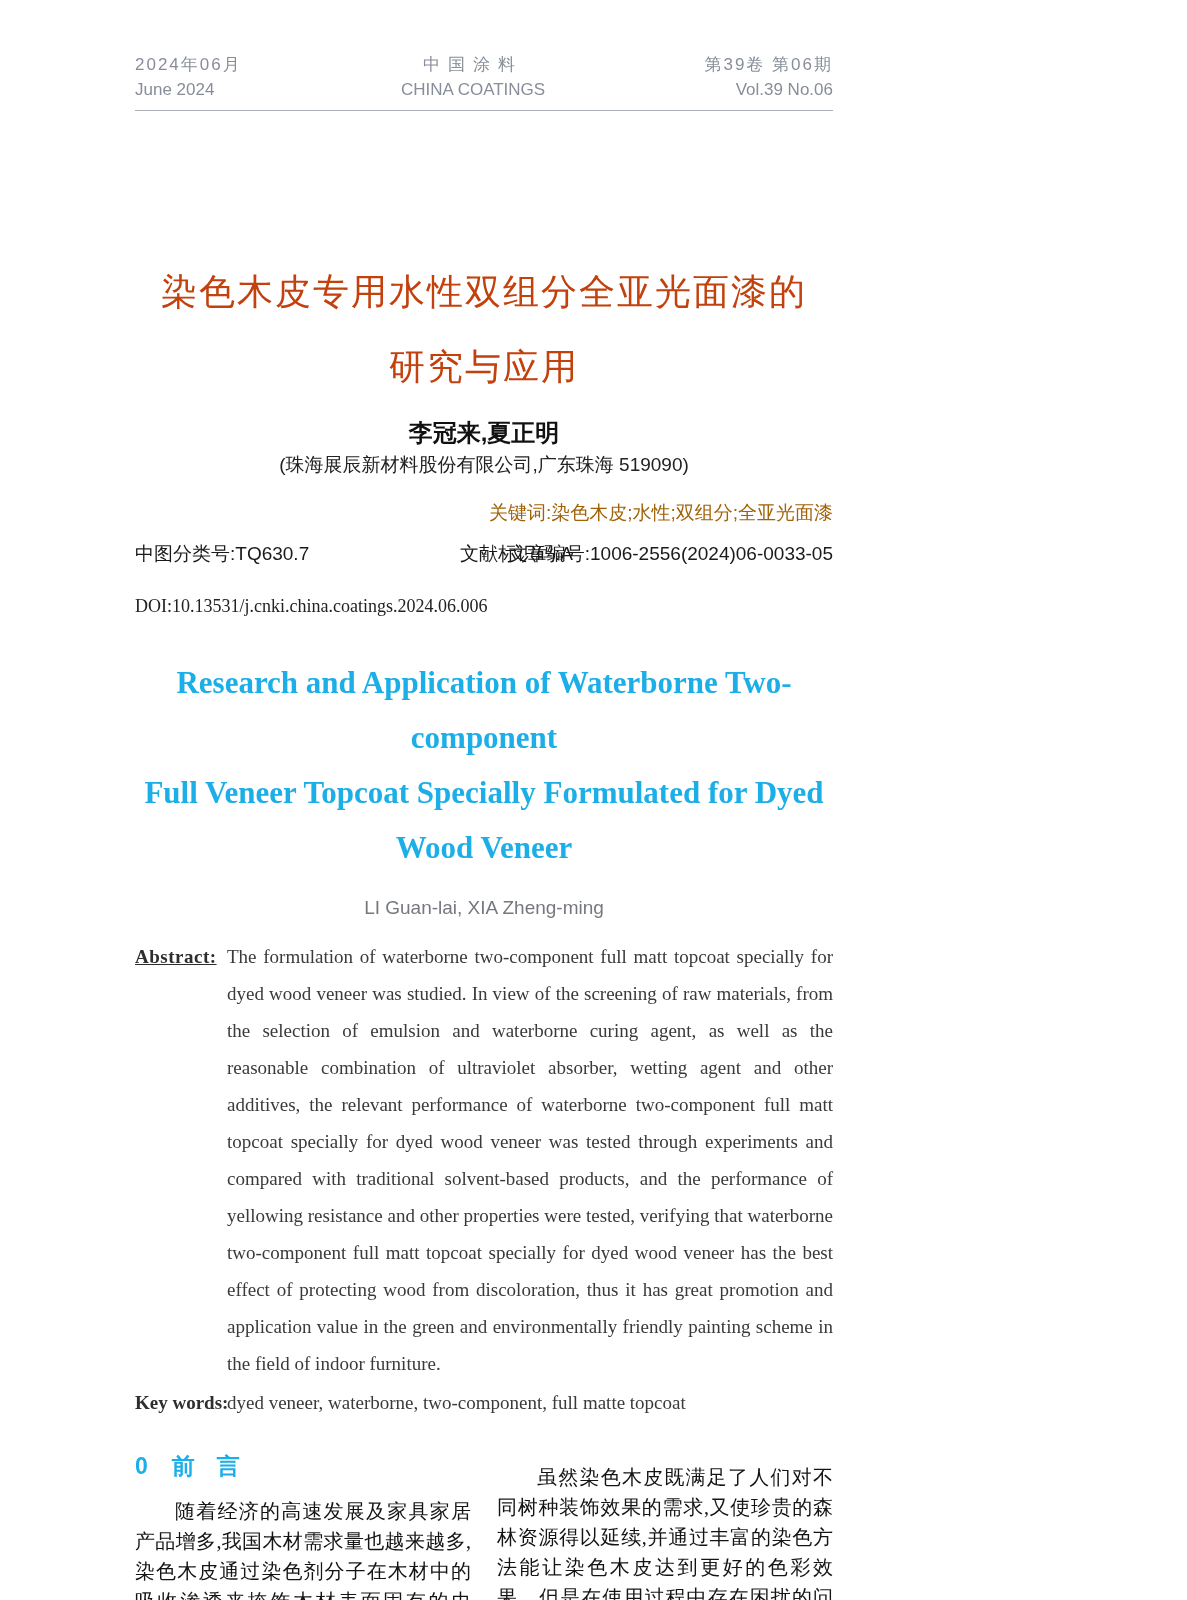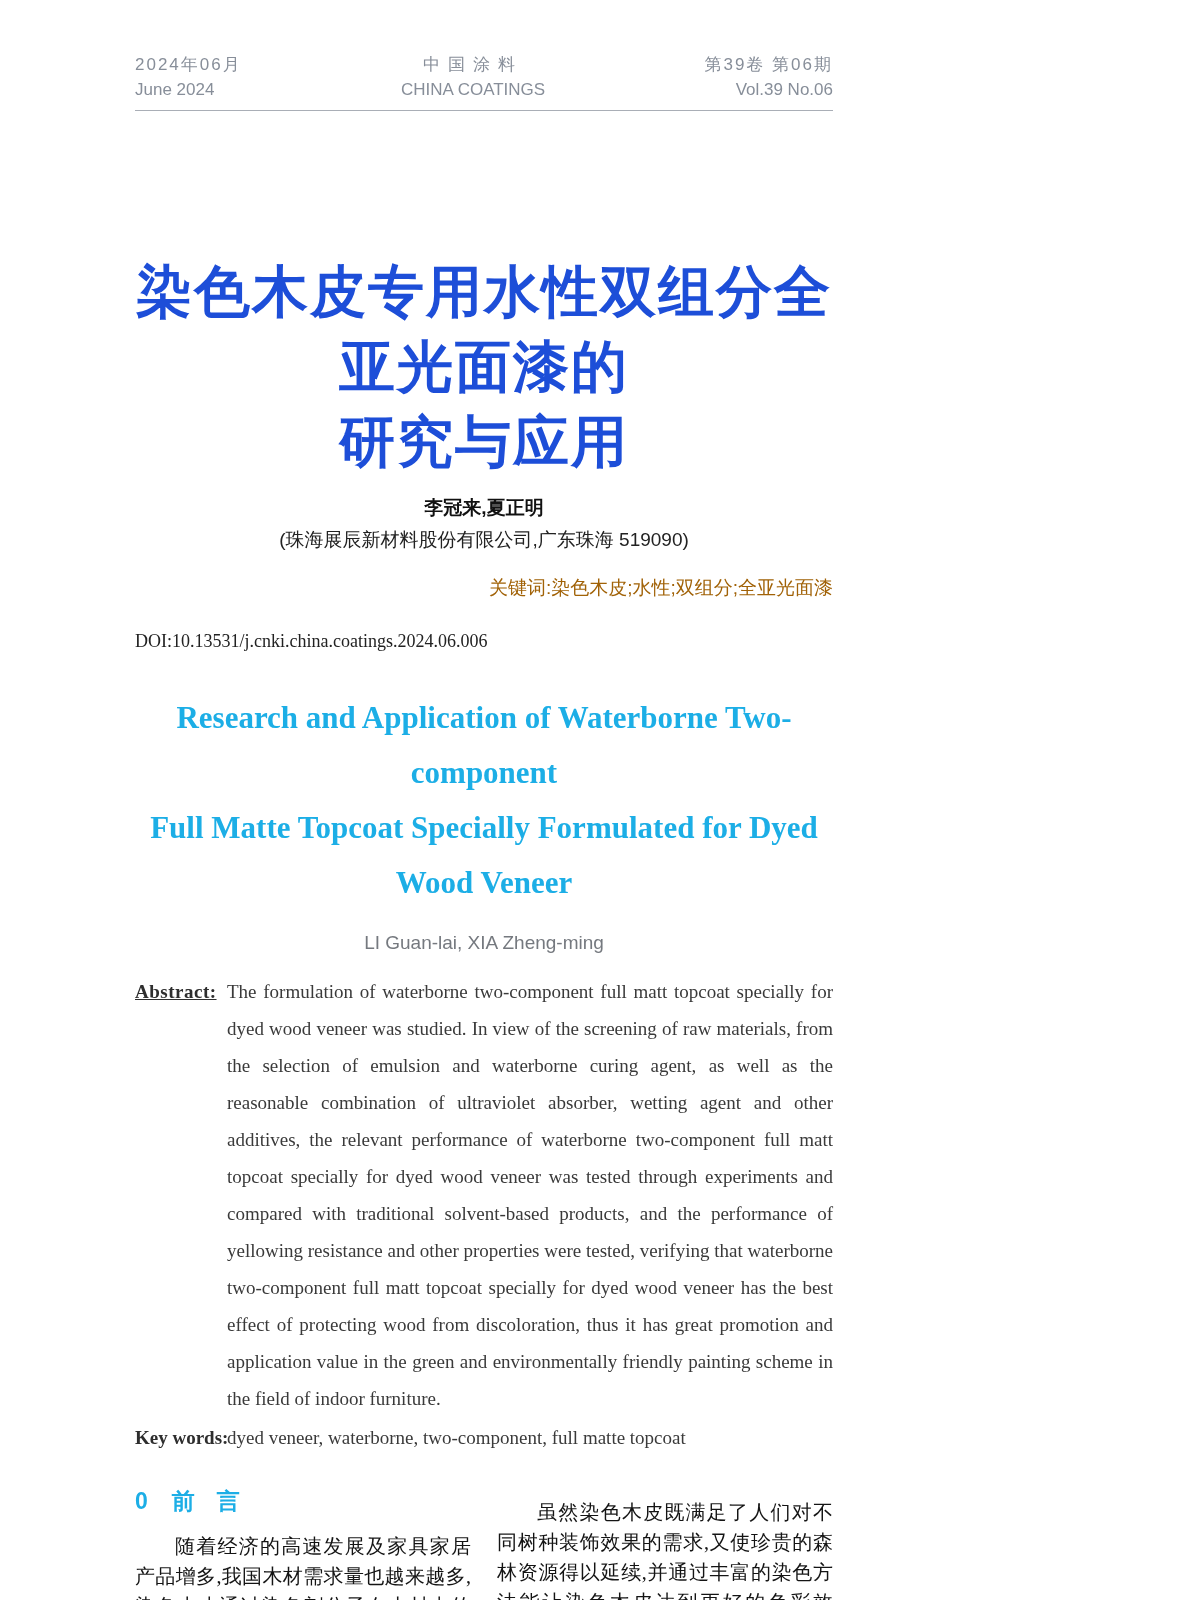--- a/index.html
+++ b/index.html
@@ -26,29 +26,29 @@
   .journal-head .head-center{text-align:center;}
   .journal-head .head-right{text-align:right;}
   .head-cn{letter-spacing:2px;}
   .head-center .head-cn{letter-spacing:8px;}
 
   
   .title-cn{
     margin-top:143px;
     text-align:center;
     font-family:"Liberation Sans", sans-serif;
-    font-weight:bold;
-    font-size:56px;line-height:75px;
+    font-weight:normal;
+    font-size:36px;line-height:75px;
     letter-spacing:2px;
-    color:#1d4ed8;
+    color:#c2410c;
   }
   .authors-cn{
     margin-top:16px;text-align:center;
     font-family:"Liberation Sans", sans-serif;
-    font-weight:bold;font-size:19px;line-height:26px;color:#111;
+    font-weight:bold;font-size:24px;line-height:26px;color:#111;
   }
   .affil-cn{
     margin-top:6px;text-align:center;
     font-family:"Liberation Sans", sans-serif;
     font-size:19px;line-height:26px;color:#222;
   }
 
   
   .abstract-cn{
     margin-top:22px;
@@ -163,26 +163,31 @@
     </div>
 
     <div class="authors-cn">李冠来,夏正明</div>
     <div class="affil-cn">(珠海展辰新材料股份有限公司,广东珠海  519090)</div>
 
 
     <div class="keywords-cn">
       <span>关键词:</span><span>染色木皮;水性;双组分;全亚光面漆</span>
     </div>
 
+    <div class="class-row">
+      <span class="class-left">中图分类号:TQ630.7</span>
+      <span class="class-mid">文献标识码:A</span>
+      <span class="class-right">文章编号:1006-2556(2024)06-0033-05</span>
+    </div>
 
     <div class="doi-line">DOI:10.13531/j.cnki.china.coatings.2024.06.006</div>
 
     <div class="title-en">
       <div>Research and Application of Waterborne Two-component</div>
-      <div>Full Matte Topcoat Specially Formulated for Dyed</div>
+      <div>Full Veneer Topcoat Specially Formulated for Dyed</div>
       <div>Wood Veneer</div>
     </div>
 
     <div class="authors-en">LI Guan-lai, XIA Zheng-ming</div>
 
     <div class="abstract-en">
       <span class="hang-label">Abstract:</span>
       <span>The formulation of waterborne two-component full matt topcoat specially for dyed wood veneer was studied. In view of the screening of raw materials, from the selection of emulsion and waterborne curing agent, as well as the reasonable combination of ultraviolet absorber, wetting agent and other additives, the relevant performance of waterborne two-component full matt topcoat specially for dyed wood veneer was tested through experiments and compared with traditional solvent-based products, and the performance of yellowing resistance and other properties were tested, verifying that waterborne two-component full matt topcoat specially for dyed wood veneer has the best effect of protecting wood from discoloration, thus it has great promotion and application value in the green and environmentally friendly painting scheme in the field of indoor furniture.</span>
     </div>
 

